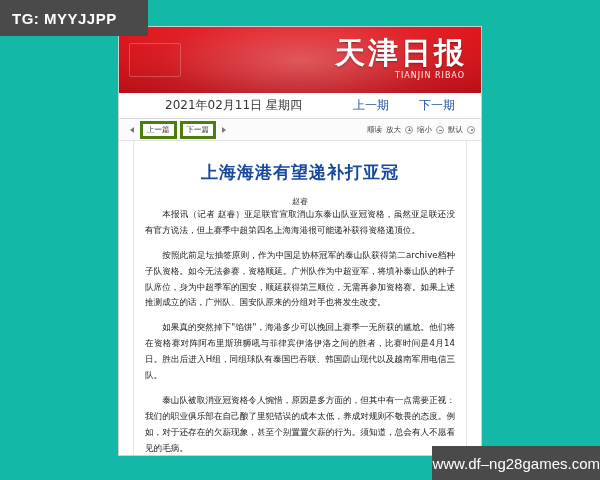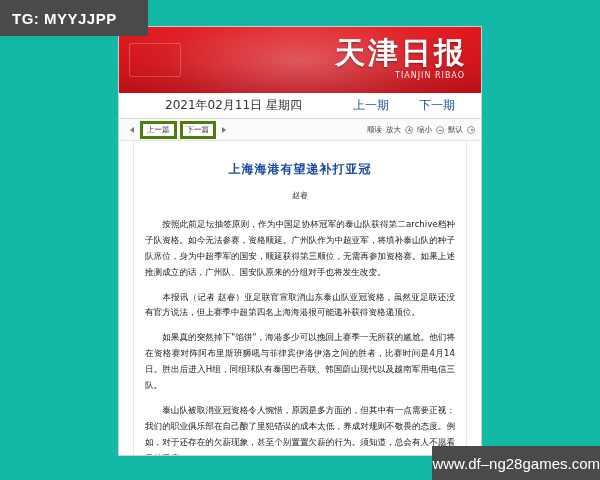--- a/index.html
+++ b/index.html
@@ -186,31 +186,30 @@
   
   .article {
     position: relative;
     height: 314px;
     padding: 14px 26px 0 26px;
     background: #ffffff;
   }
   .headline {
     text-align: center;
     color: #17489e;
-    font-size: 12px;
+    font-size: 17px;
     font-weight: bold;
     letter-spacing: 1px;
     margin: 6px 0 12px 0;
     font-family: "DejaVu Sans", "Liberation Sans", sans-serif;
   }
   .byline {
     text-align: center;
     font-size: 8px;
     color: #333;
-    margin-bottom: 16px;
   }
   .para {
     font-size: 8.6px;
     line-height: 1.85;
     color: #1a1a1a;
     text-align: justify;
     text-indent: 2em;
     margin: 0 0 9px 0;
     font-family: "DejaVu Sans", "Liberation Sans", sans-serif;
   }
@@ -265,22 +264,22 @@
       </span>
     </div>
 
     <div class="article">
       <div class="colrule-l"></div>
       <div class="colrule-r"></div>
 
       <div class="headline">上海海港有望递补打亚冠</div>
       <div class="byline">赵睿</div>
 
+      <p class="para">本报讯（记者 赵睿）亚足联官宣取消山东泰山队亚冠资格，虽然亚足联还没有官方说法，但上赛季中超第四名上海海港很可能递补获得资格递顶位。</p>
       <p class="para">按照此前足坛抽签原则，作为中国足协杯冠军的泰山队获得第二archive档种子队资格。如今无法参赛，资格顺延。广州队作为中超亚军，将填补泰山队的种子队席位，身为中超季军的国安，顺延获得第三顺位，无需再参加资格赛。如果上述推测成立的话，广州队、国安队原来的分组对手也将发生改变。</p>
-      <p class="para">本报讯（记者 赵睿）亚足联官宣取消山东泰山队亚冠资格，虽然亚足联还没有官方说法，但上赛季中超第四名上海海港很可能递补获得资格递顶位。</p>
       <p class="para">如果真的突然掉下"馅饼"，海港多少可以挽回上赛季一无所获的尴尬。他们将在资格赛对阵阿布里斯班狮吼与菲律宾伊洛伊洛之间的胜者，比赛时间是4月14日。胜出后进入H组，同组球队有泰国巴吞联、韩国蔚山现代以及越南军用电信三队。</p>
       <p class="para">泰山队被取消亚冠资格令人惋惜，原因是多方面的，但其中有一点需要正视：我们的职业俱乐部在自己酿了里犯错误的成本太低，养成对规则不敬畏的态度。例如，对于还存在的欠薪现象，甚至个别置置欠薪的行为。须知道，总会有人不愿看见的毛病。</p>
     </div>
 
   </div>
 
   <div class="wm-badge">www.df–ng28games.com</div>
 
 </div>
 

